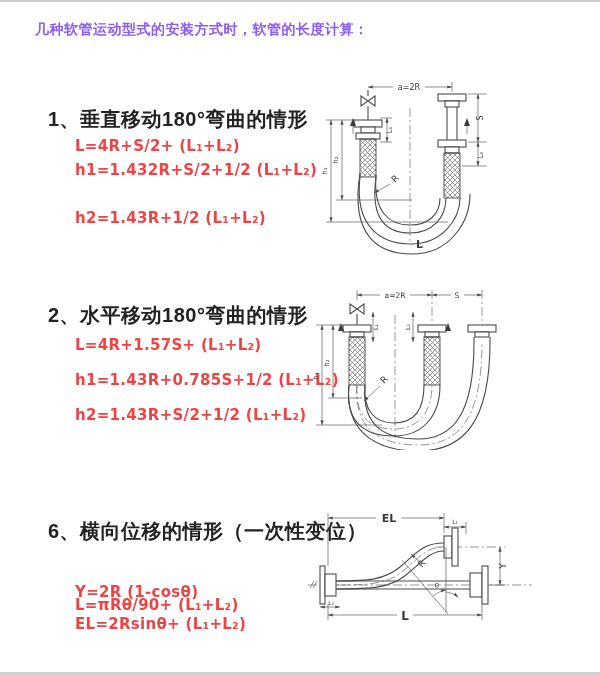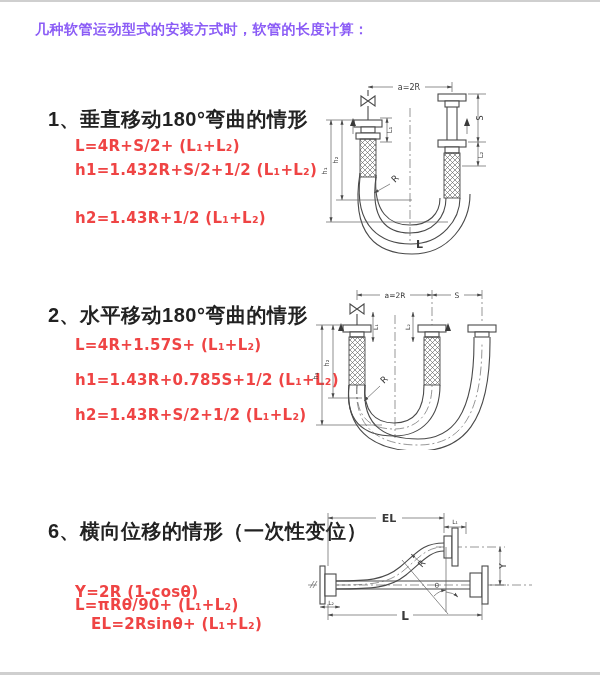--- a/index.html
+++ b/index.html
@@ -38,21 +38,21 @@
 <div class="formula" style="top:209px;">h2=1.43R+1/2 (L₁+L₂)</div>
 
 <div class="sec-heading" style="top:302px;">2、水平移动180°弯曲的情形</div>
 <div class="formula" style="top:336px;">L=4R+1.57S+ (L₁+L₂)</div>
 <div class="formula" style="top:371px;">h1=1.43R+0.785S+1/2 (L₁+L₂)</div>
 <div class="formula" style="top:406px;">h2=1.43R+S/2+1/2 (L₁+L₂)</div>
 
 <div class="sec-heading" style="top:518px;">6、横向位移的情形（一次性变位）</div>
 <div class="formula" style="top:565px;margin-top:31px;">L=πRθ/90+ (L₁+L₂)</div>
 <div class="formula" style="top:583px;">Y=2R (1-cosθ)</div>
-<div class="formula" style="top:615px;margin-left:16px;">EL=2Rsinθ+ (L₁+L₂)</div>
+<div class="formula" style="top:615px;">EL=2Rsinθ+ (L₁+L₂)</div>
 
 <svg style="left:300px;top:70px;" width="290" height="195" viewBox="0 0 290 195">
   <defs>
     <pattern id="braid1" patternUnits="userSpaceOnUse" width="5" height="5">
       <path d="M0,5 L5,0 M0,0 L5,5" stroke="#5a5a5a" stroke-width=".6"></path>
     </pattern>
     <marker id="d1E" viewBox="0 0 10 8" refX="9" refY="4" markerWidth="8" markerHeight="6" orient="auto">
       <path d="M0,1 L9,4 L0,7 z" fill="#4a4a4a"></path>
     </marker>
     <marker id="d1S" viewBox="0 0 10 8" refX="1" refY="4" markerWidth="8" markerHeight="6" orient="auto">

